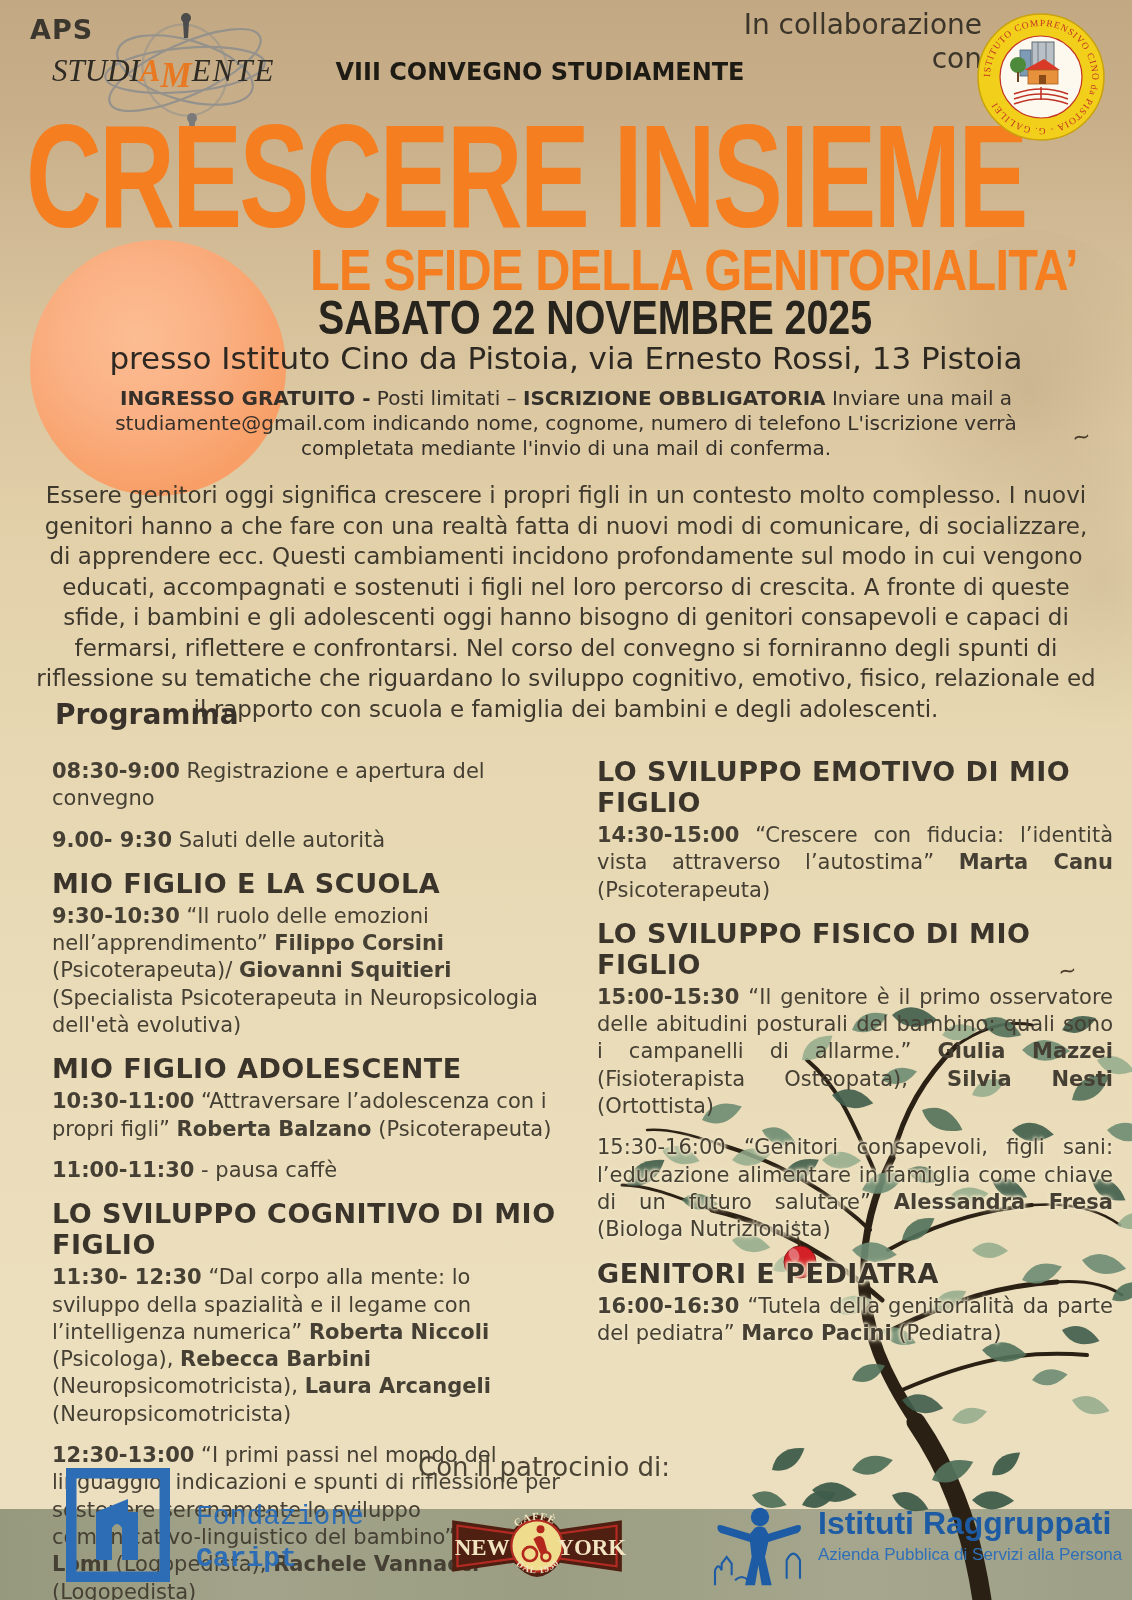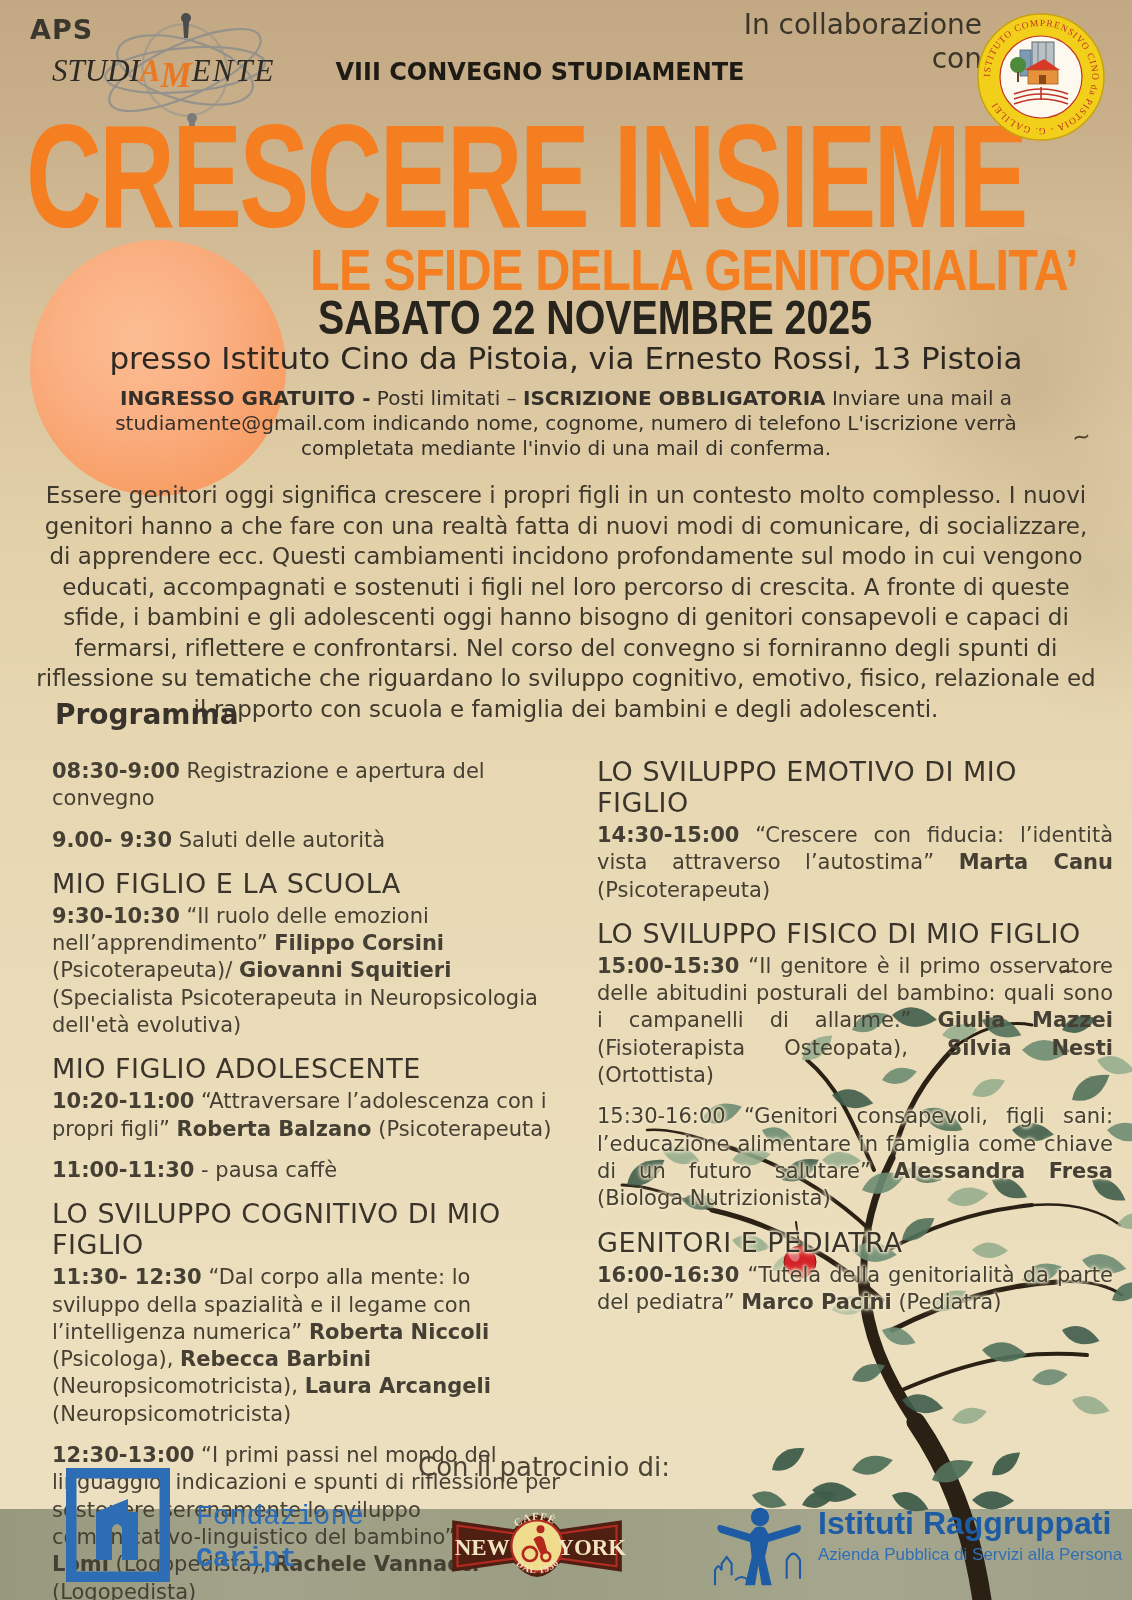--- a/index.html
+++ b/index.html
@@ -37,21 +37,21 @@
   .venue{left:0;top:340px;width:1132px;text-align:center;font-size:31px;color:#2d2822;z-index:5;}
   .registration{left:62px;top:386px;width:1008px;text-align:center;font-size:20px;line-height:1.24;color:#35302a;z-index:5;}
   .registration .b{font-weight:bold;}
   .intro{left:36px;top:480px;width:1060px;text-align:center;font-size:23px;line-height:1.33;color:#3e382d;z-index:5;}
   .programma{left:55px;top:698px;font-size:28px;font-weight:bold;color:#38322a;z-index:5;}
   
   .col{z-index:5;color:#464034;}
   #col-left{left:52px;top:758px;width:508px;}
   #col-right{left:597px;top:742px;width:516px;}
   #col-right .pitem{text-align:justify;}
-  .phead{font-size:27px;font-weight:normal;color:#3a342b;margin:14px 0 4px 0;letter-spacing:.5px;}
+  .phead{font-size:27px;font-weight:bold;color:#3a342b;margin:14px 0 4px 0;letter-spacing:.5px;}
   .pitem{font-size:21px;line-height:1.3;margin:0 0 14px 0;}
   .halo{text-shadow:0 0 3px #efe5c6,0 0 6px #efe5c6,1px 1px 3px #efe5c6,-1px -1px 3px #efe5c6;}
   
   .patronage{left:418px;top:1452px;font-size:26px;color:#4b4435;z-index:6;}
   .caript-logo{left:66px;top:1468px;z-index:6;}
   .caript-text{left:196px;top:1502px;z-index:6;font-family:Liberation Mono, monospace;
     font-size:28px;line-height:1.08;color:#2c6db6;}
   .caript-text .b{font-weight:bold;margin-top:12px;}
   .ny-logo{left:447px;top:1508px;z-index:6;}
   .istituti-logo{left:710px;top:1500px;z-index:6;}
@@ -217,21 +217,21 @@
       <line x1="247" y1="246" x2="247" y2="240" stroke="#3a2a12" stroke-width="2.5"></line>
     </g>
   </svg>
 
   <div class="abs col" id="col-left">
       <div class="pitem"><span style="font-weight: bold;">08:30-9:00</span><span> Registrazione e apertura del convegno</span></div>
       <div class="pitem"><span style="font-weight: bold;">9.00- 9:30</span><span> Saluti delle autorità</span></div>
       <div class="phead">MIO FIGLIO E LA SCUOLA</div>
       <div class="pitem"><span style="font-weight: bold;">9:30-10:30</span><span> “Il ruolo delle emozioni nell’apprendimento” </span><span style="font-weight: bold;">Filippo Corsini</span><span> (Psicoterapeuta)/ </span><span style="font-weight: bold;">Giovanni Squitieri</span><span> (Specialista Psicoterapeuta in Neuropsicologia dell'età evolutiva)</span></div>
       <div class="phead">MIO FIGLIO ADOLESCENTE</div>
-      <div class="pitem"><span style="font-weight: bold;">10:20-11:00</span><span> “Attraversare l’adolescenza con i propri figli” </span><span style="font-weight: bold;">Roberta Balzano</span><span> (Psicoterapeuta)</span></div>
+      <div class="pitem"><span style="font-weight: bold;">10:30-11:00</span><span> “Attraversare l’adolescenza con i propri figli” </span><span style="font-weight: bold;">Roberta Balzano</span><span> (Psicoterapeuta)</span></div>
       <div class="pitem"><span style="font-weight: bold;">11:00-11:30</span><span> - pausa caffè</span></div>
       <div class="phead">LO SVILUPPO COGNITIVO DI MIO FIGLIO</div>
       <div class="pitem"><span style="font-weight: bold;">11:30- 12:30</span><span> “Dal corpo alla mente: lo sviluppo della spazialità e il legame con l’intelligenza numerica” </span><span style="font-weight: bold;">Roberta Niccoli</span><span> (Psicologa), </span><span style="font-weight: bold;">Rebecca Barbini</span><span> (Neuropsicomotricista), </span><span style="font-weight: bold;">Laura Arcangeli</span><span> (Neuropsicomotricista)</span></div>
       <div class="pitem"><span style="font-weight: bold;">12:30-13:00</span><span> “I primi passi nel mondo del linguaggio: indicazioni e spunti di riflessione per sostenere serenamente lo sviluppo comunicativo-linguistico del bambino” </span><span style="font-weight: bold;">Chiara Lomi</span><span> (Logopedista), </span><span style="font-weight: bold;">Rachele Vannacci</span><span> (Logopedista)</span></div>
     </div>
   <div class="abs col" id="col-right">
       <div class="phead">LO SVILUPPO EMOTIVO DI MIO FIGLIO</div>
       <div class="pitem"><span style="font-weight: bold;">14:30-15:00</span><span> “Crescere con fiducia: l’identità vista attraverso l’autostima” </span><span style="font-weight: bold;">Marta Canu</span><span> (Psicoterapeuta)</span></div>
       <div class="phead">LO SVILUPPO FISICO DI MIO FIGLIO</div>
       <div class="pitem"><span style="font-weight: bold; margin-top: 36px;">15:00-15:30</span><span> “Il genitore è il primo osservatore delle abitudini posturali del bambino: quali sono i campanelli di allarme.” </span><span style="font-weight: bold;">Giulia Mazzei</span><span> (Fisioterapista Osteopata), </span><span style="font-weight: bold;">Silvia Nesti</span><span> (Ortottista)</span></div>

